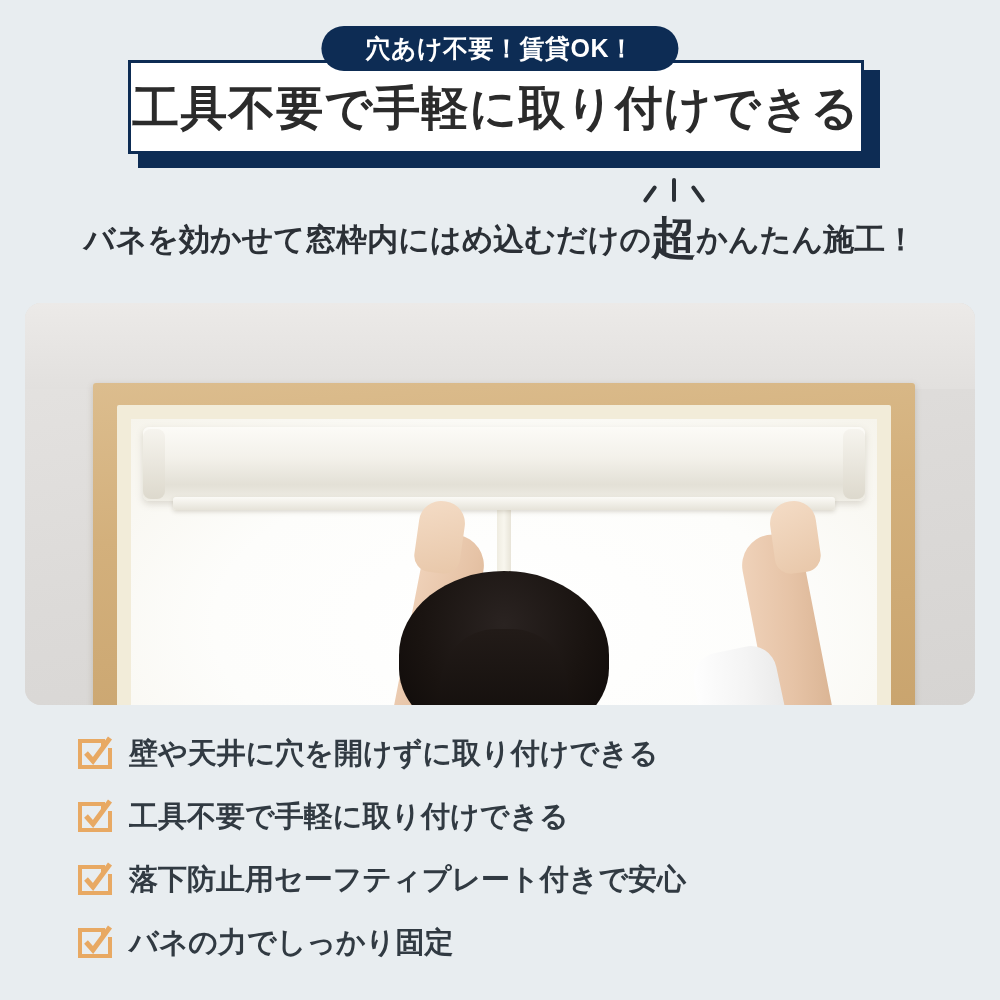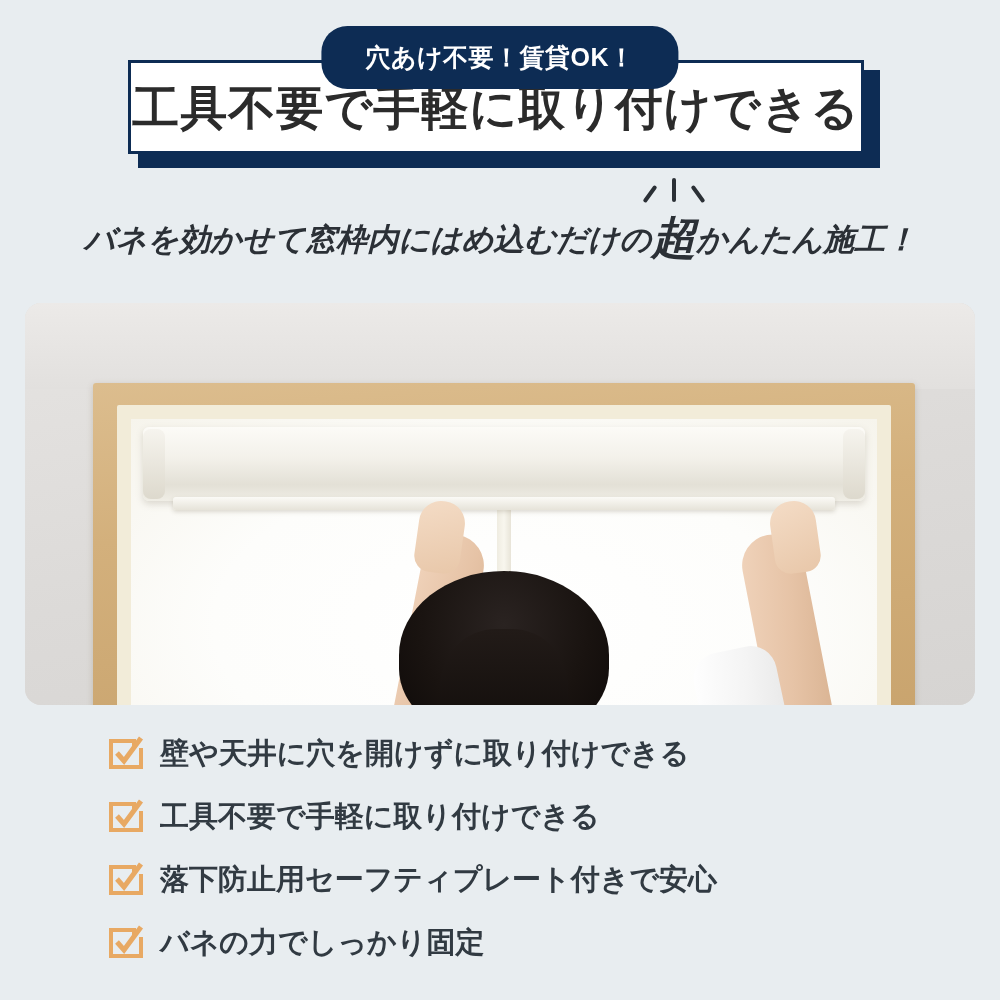--- a/index.html
+++ b/index.html
@@ -53,42 +53,41 @@
     white-space: nowrap;
   }
   .badge {
     position: absolute;
     left: 50%;
     top: 26px;
     transform: translateX(-50%);
     background: #0d2c54;
     color: #ffffff;
     border-radius: 26px;
-    padding: 16px 44px;
+    padding: 7px 44px;
     font-size: 25px;
     font-weight: bold;
     letter-spacing: 0.5px;
     white-space: nowrap;
     z-index: 5;
     line-height: 1.25;
   }
 
   
   .subtitle {
     position: absolute;
     left: 0;
     top: 212px;
     width: 1000px;
     text-align: center;
     color: #2b3036;
     font-size: 31px;
     font-weight: bold;
     white-space: nowrap;
     line-height: 1;
-    font-style: italic;
   }
   .subtitle .emph-wrap {
     position: relative;
     display: inline-block;
     vertical-align: baseline;
   }
   .subtitle .emph {
     font-size: 45px;
     font-weight: bold;
     line-height: 1;
@@ -257,21 +256,21 @@
   .checklist {
     position: absolute;
     left: 0;
     top: 722px;
     width: 1000px;
   }
   .check-row {
     display: flex;
     align-items: center;
     height: 63px;
-    padding-left: 108px;
+    padding-left: 77px;
     box-sizing: border-box;
   }
   .check-icon {
     width: 36px;
     height: 36px;
     flex: 0 0 36px;
     position: relative;
     margin-right: 16px;
   }
   .check-icon svg { display: block; }

